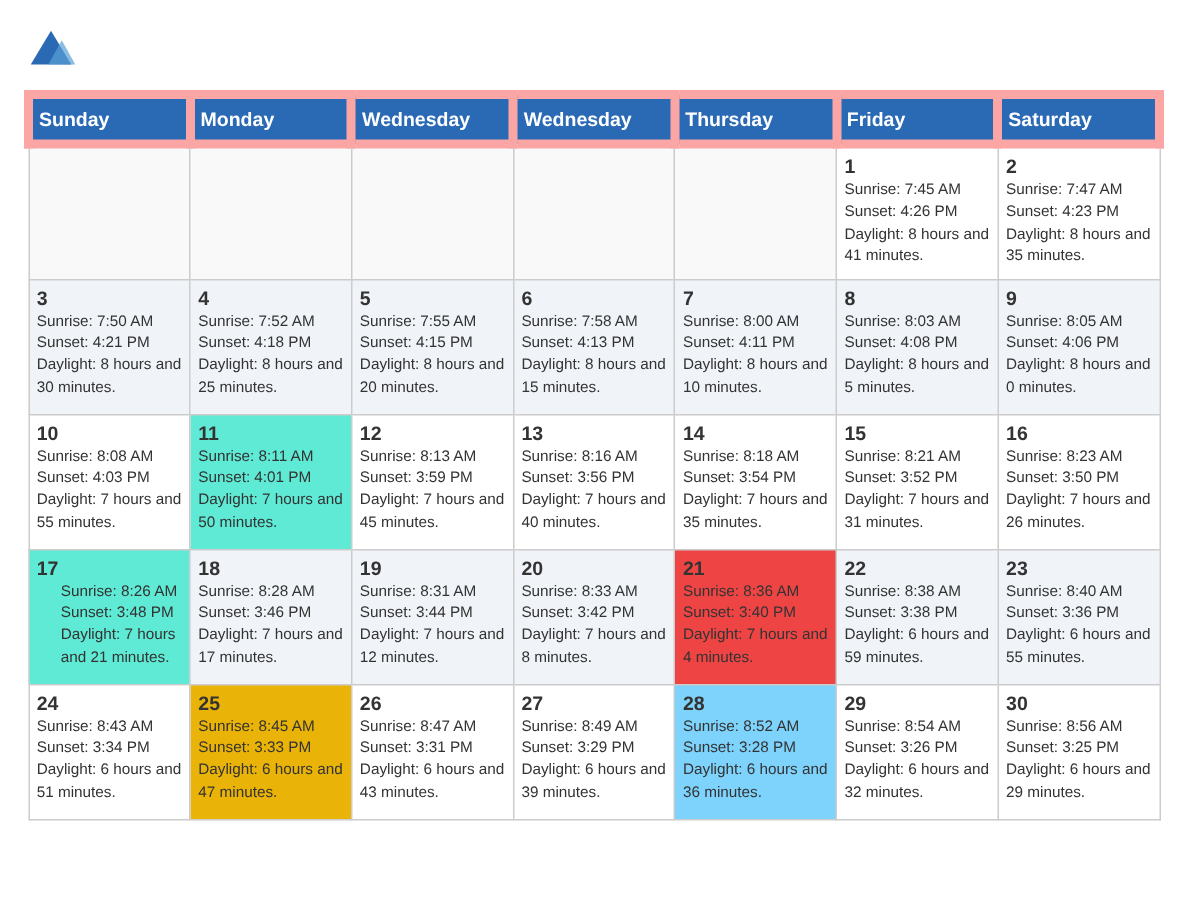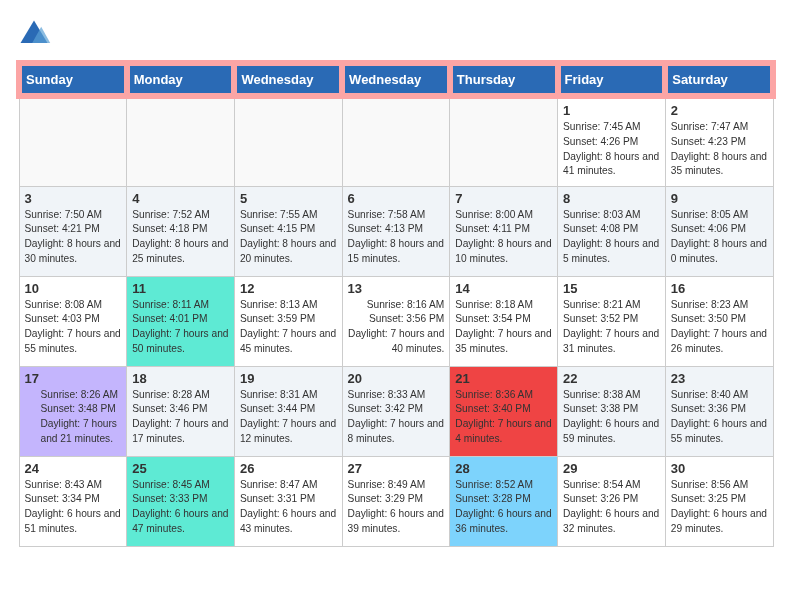--- a/index.html
+++ b/index.html
@@ -203,21 +203,21 @@
 Daylight: 7 hours and 50 minutes.</div>
         </td>
         <td style="background: rgb(255, 255, 255);">
           <span class="day-num">12</span>
           <div class="day-info" style="white-space: pre-line;">Sunrise: 8:13 AM
 Sunset: 3:59 PM
 Daylight: 7 hours and 45 minutes.</div>
         </td>
         <td style="background: rgb(255, 255, 255);">
           <span class="day-num">13</span>
-          <div class="day-info" style="white-space: pre-line; text-align: right;">Sunrise: 8:16 AM
+          <div class="day-info" style="white-space: pre-line;">Sunrise: 8:16 AM
 Sunset: 3:56 PM
 Daylight: 7 hours and 40 minutes.</div>
         </td>
         <td style="background: rgb(255, 255, 255);">
           <span class="day-num">14</span>
           <div class="day-info" style="white-space: pre-line;">Sunrise: 8:18 AM
 Sunset: 3:54 PM
 Daylight: 7 hours and 35 minutes.</div>
         </td>
         <td style="background: rgb(255, 255, 255);">
@@ -227,21 +227,21 @@
 Daylight: 7 hours and 31 minutes.</div>
         </td>
         <td style="background: rgb(255, 255, 255);">
           <span class="day-num">16</span>
           <div class="day-info" style="white-space: pre-line;">Sunrise: 8:23 AM
 Sunset: 3:50 PM
 Daylight: 7 hours and 26 minutes.</div>
         </td>
       </tr>
       <tr>
-        <td style="background: #c4b5fd;">
+        <td style="background: #5eead4;">
           <span class="day-num">17</span>
           <div class="day-info" style="white-space: pre-line; margin-left: 16px;">Sunrise: 8:26 AM
 Sunset: 3:48 PM
 Daylight: 7 hours and 21 minutes.</div>
         </td>
         <td style="background: rgb(240, 244, 248);">
           <span class="day-num">18</span>
           <div class="day-info" style="white-space: pre-line;">Sunrise: 8:28 AM
 Sunset: 3:46 PM
 Daylight: 7 hours and 17 minutes.</div>
@@ -277,21 +277,21 @@
 Daylight: 6 hours and 55 minutes.</div>
         </td>
       </tr>
       <tr>
         <td style="background: rgb(255, 255, 255);">
           <span class="day-num">24</span>
           <div class="day-info" style="white-space: pre-line;">Sunrise: 8:43 AM
 Sunset: 3:34 PM
 Daylight: 6 hours and 51 minutes.</div>
         </td>
-        <td style="background: #5eead4;">
+        <td style="background: #eab308;">
           <span class="day-num">25</span>
           <div class="day-info" style="white-space: pre-line;">Sunrise: 8:45 AM
 Sunset: 3:33 PM
 Daylight: 6 hours and 47 minutes.</div>
         </td>
         <td style="background: rgb(255, 255, 255);">
           <span class="day-num">26</span>
           <div class="day-info" style="white-space: pre-line;">Sunrise: 8:47 AM
 Sunset: 3:31 PM
 Daylight: 6 hours and 43 minutes.</div>

